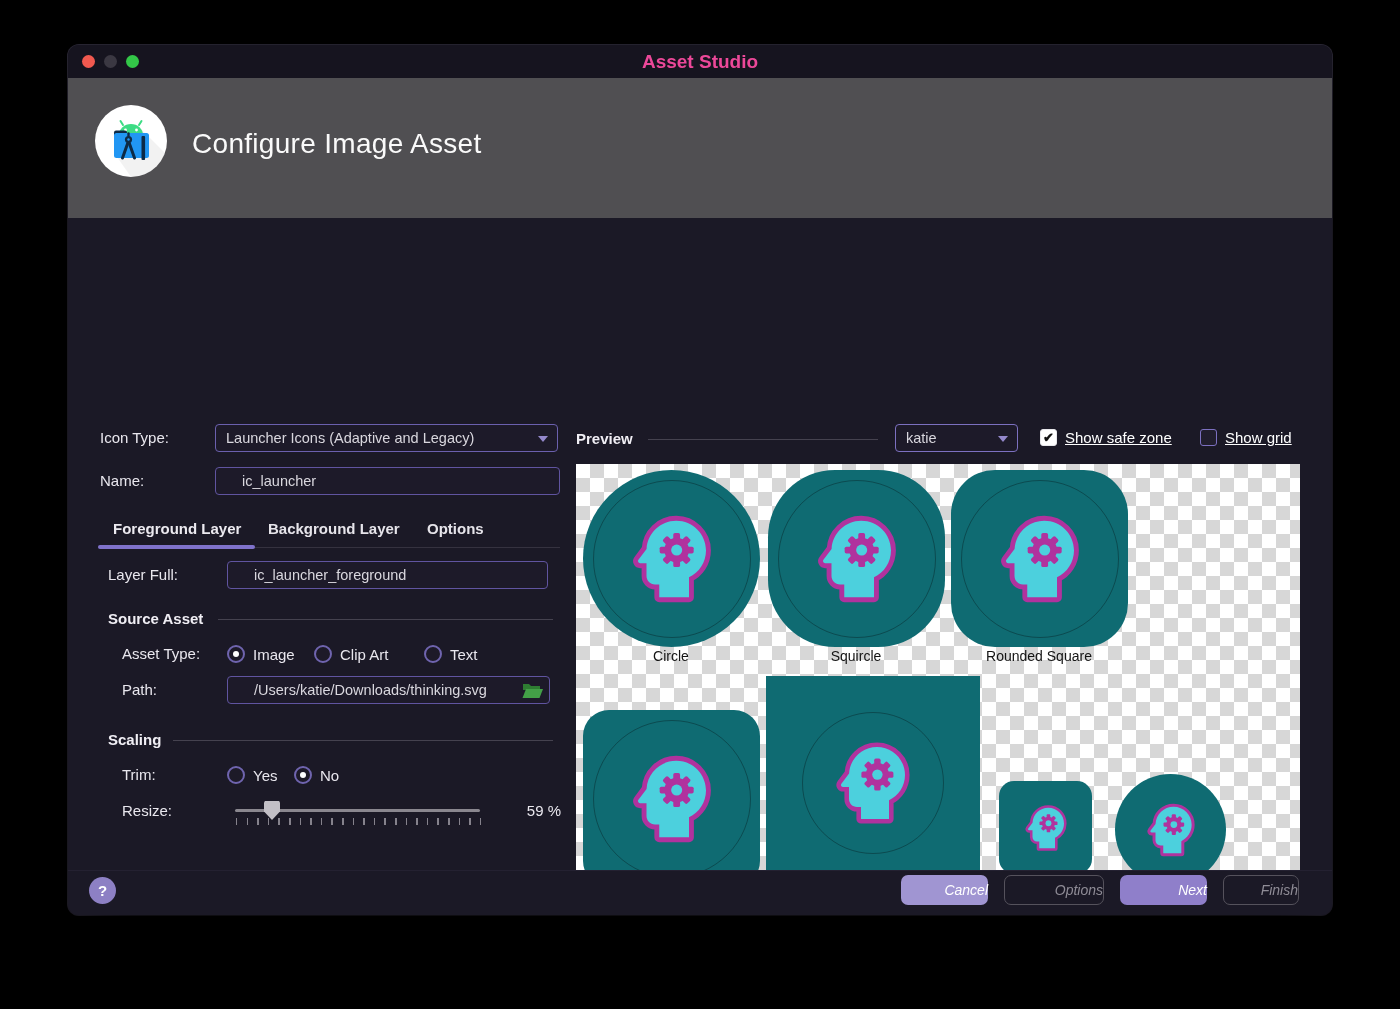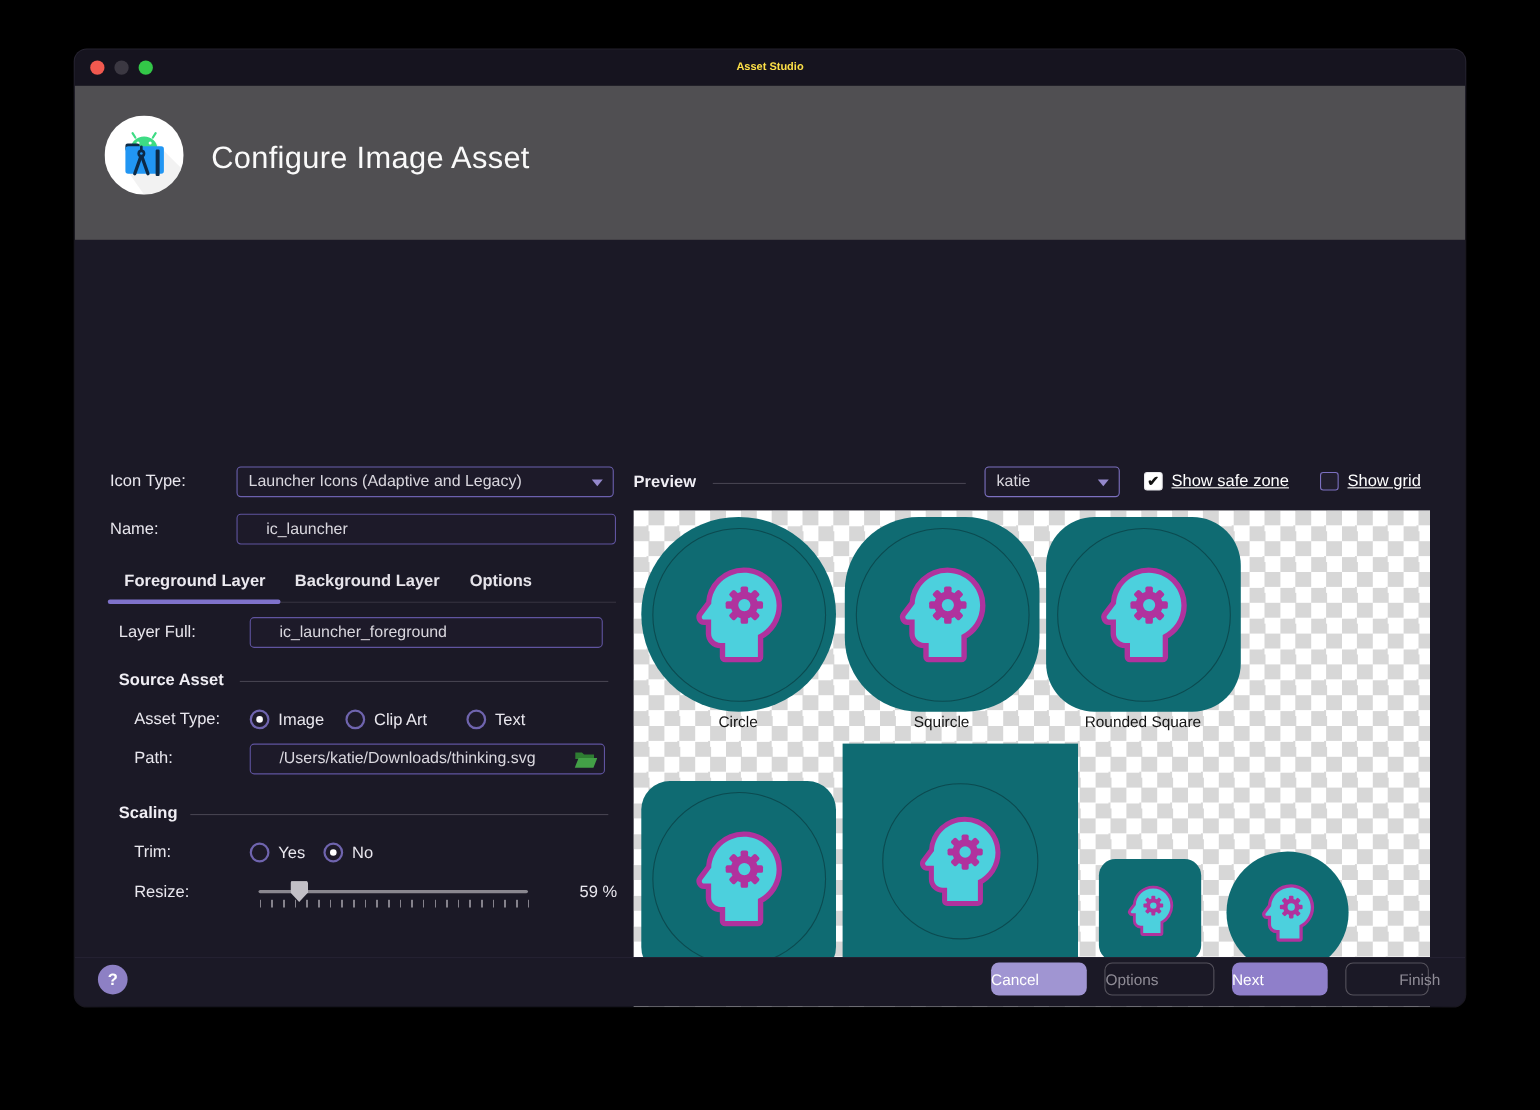--- a/index.html
+++ b/index.html
@@ -9,21 +9,21 @@
     border-radius:11px;box-shadow:0 30px 70px rgba(0,0,0,.85), 0 0 0 1px #2c2937;overflow:hidden;}
 
   
   .titlebar{position:absolute;left:0;top:0;width:100%;height:33px;background:#16141f;}
   .lights{position:absolute;left:14px;top:10px;display:flex;gap:9px;}
   .light{width:13px;height:13px;border-radius:50%;display:inline-block;}
   .light.red{background:#f1594f;}
   .light.gray{background:#3b3842;}
   .light.green{background:#33c748;}
   .wtitle{position:absolute;left:0;top:0;width:100%;height:33px;line-height:33px;text-align:center;
-    color:#fde047;font-size:10px;font-weight:bold;}
+    color:#ec4899;font-size:19px;font-weight:bold;}
 
   
   .header{position:absolute;left:0;top:33px;width:100%;height:140px;background:#504f52;}
   .applogo{position:absolute;left:27px;top:27px;width:72px;height:72px;}
   .htitle{position:absolute;left:124px;top:50px;font-size:28px;font-weight:500;color:#fafafa;letter-spacing:.3px;}
 
   
   .content{position:absolute;left:0;top:173px;width:100%;height:652px;}
   .lbl{position:absolute;color:#e9e7ee;font-size:15px;line-height:20px;white-space:nowrap;}
   .seclbl{font-weight:bold;color:#f0eef4;}
@@ -77,21 +77,21 @@
   .shape-lbl{position:absolute;transform:translateX(-50%);color:#141414;font-size:14px;white-space:nowrap;}
   .head-fill{fill:#4cd0dd;stroke:#b0329e;stroke-width:2.3;paint-order:stroke;stroke-linejoin:round;}
   .gear{fill:#b0329e;}
   .gear-hole{fill:#4cd0dd;}
 
   
   .footer{position:absolute;left:0;top:825px;width:100%;height:45px;background:#1b1926;border-top:1px solid #242131;box-sizing:border-box;}
   .help-btn{position:absolute;left:21px;top:6px;width:27px;height:27px;border-radius:50%;background:#8d80c4;
     color:#fff;font-size:15px;font-weight:bold;display:flex;align-items:center;justify-content:center;cursor:default;}
   .btn{position:absolute;top:4px;height:30px;border-radius:7px;font-size:14px;display:flex;align-items:center;
-    justify-content:flex-start;box-sizing:border-box;cursor:default;}
+    justify-content:flex-end;box-sizing:border-box;cursor:default;font-style:italic;}
   .btn.primary{background:#9a8cce;color:#fff;}
   .btn.secondary{background:transparent;border:1px solid #55525c;color:#8f8c96;}
 </style>
 </head>
 <body>
 
 <svg width="0" height="0" style="position:absolute">
   <symbol id="think-head" viewBox="0 0 24 24">
     <path class="head-fill" d="M13 3C9.25 3 6.2 5.94 6.02 9.64L4.1 12.2c-.25.33-.01.8.4.8H6v3c0 1.1.9 2 2 2h1v3h7v-4.68c2.36-1.12 4-3.53 4-6.32 0-3.87-3.13-7-7-7z"></path>
     <g class="gear">

